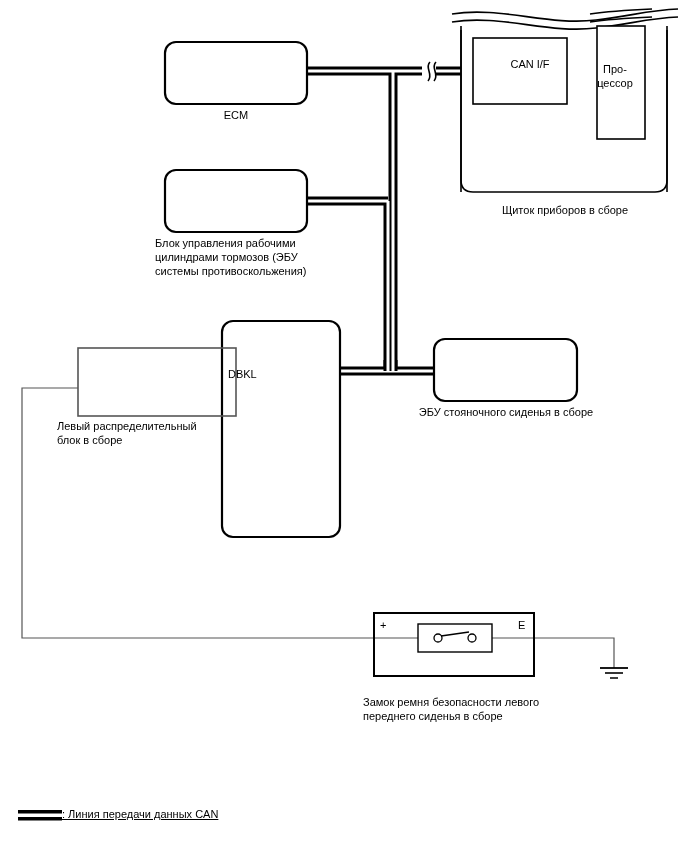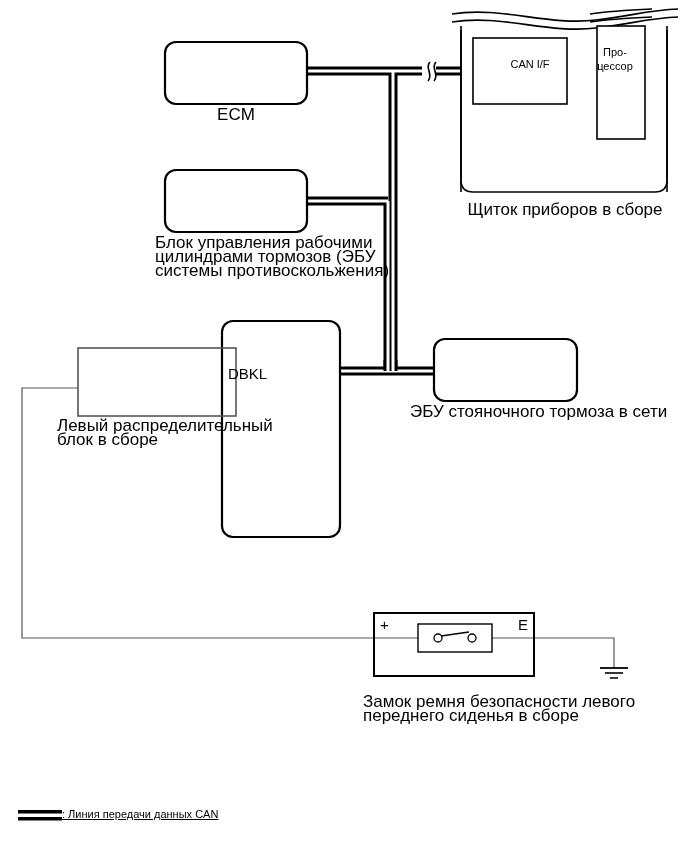--- a/index.html
+++ b/index.html
@@ -20,30 +20,30 @@
   }
   svg.layer {
     position: absolute;
     left: 0;
     top: 0;
     width: 688px;
     height: 852px;
   }
   .lbl {
     position: absolute;
-    font-size: 15px;
+    font-size: 11px;
     line-height: 14px;
     color: #000;
     white-space: pre;
   }
   .lbl-center {
     text-align: center;
   }
   .unit-name {
-    font-size: 17px;
+    font-size: 11px;
   }
   .inner-name {
     font-size: 11px;
   }
   .legend-text {
     position: absolute;
     font-size: 11px;
     left: 62px;
     top: 808px;
     white-space: pre;
@@ -188,32 +188,32 @@
   </svg>
 
   <div class="lbl lbl-center unit-name" style="left:165px; top:108px; width:142px;">ECM</div>
 
   <div class="lbl lbl-center unit-name" style="left:455px; top:203px; width:220px;">Щиток приборов в сборе</div>
 
   <div class="lbl unit-name" style="left:155px; top:236px; width:230px;">Блок управления рабочими
 цилиндрами тормозов (ЭБУ
 системы противоскольжения)</div>
 
-  <div class="lbl lbl-center unit-name" style="left:410px; top:405px; width:192px;">ЭБУ стояночного тормоза в сети</div>
+  <div class="lbl lbl-center unit-name" style="left:410px; top:405px; width:192px;">ЭБУ стояночного сиденья в сборе</div>
 
 
   <div class="lbl unit-name" style="left:363px; top:695px; width:260px;">Замок ремня безопасности левого
 переднего сиденья в сборе</div>
 
   <div class="lbl unit-name" style="left:57px; top:419px; width:200px;">Левый распределительный
 блок в сборе</div>
 
   <div class="lbl lbl-center inner-name" style="left:473px; top:49px; width:114px;margin-top:8px;">CAN I/F</div>
 
-  <div class="lbl lbl-center inner-name" style="left:597px; top:45px; width:36px;">Про-
+  <div class="lbl lbl-center inner-name" style="left:597px; top:62px; width:36px;">Про-
 цессор</div>
 
   <div class="lbl" style="left:228px; top:367px;">DBKL</div>
 
   <div class="lbl" style="left:380px; top:618px;">+</div>
 
   <div class="lbl" style="left:518px; top:618px;">E</div>
 
   <div class="legend-text">: Линия передачи данных CAN</div>
 

